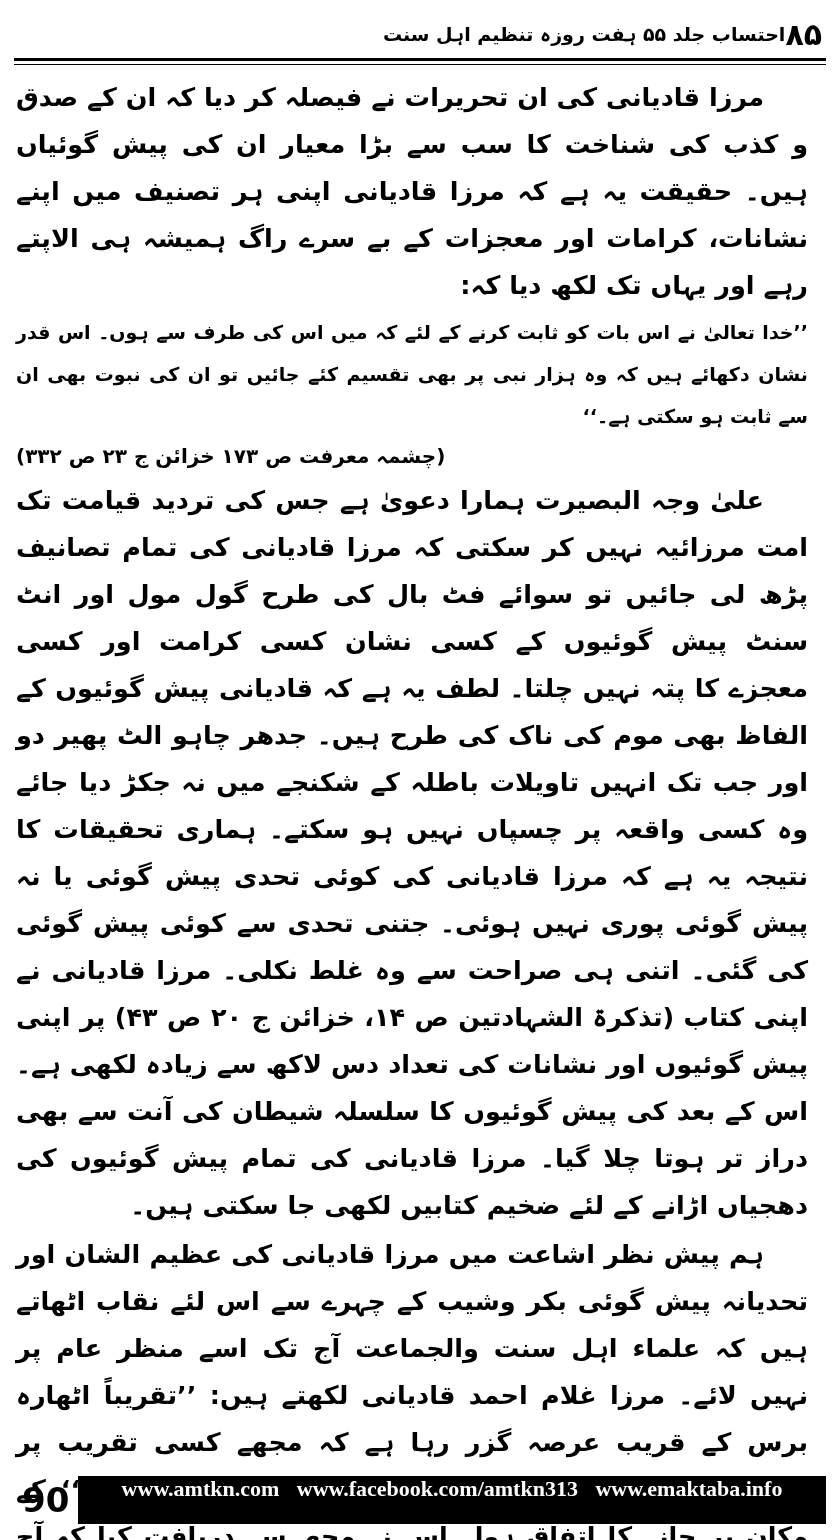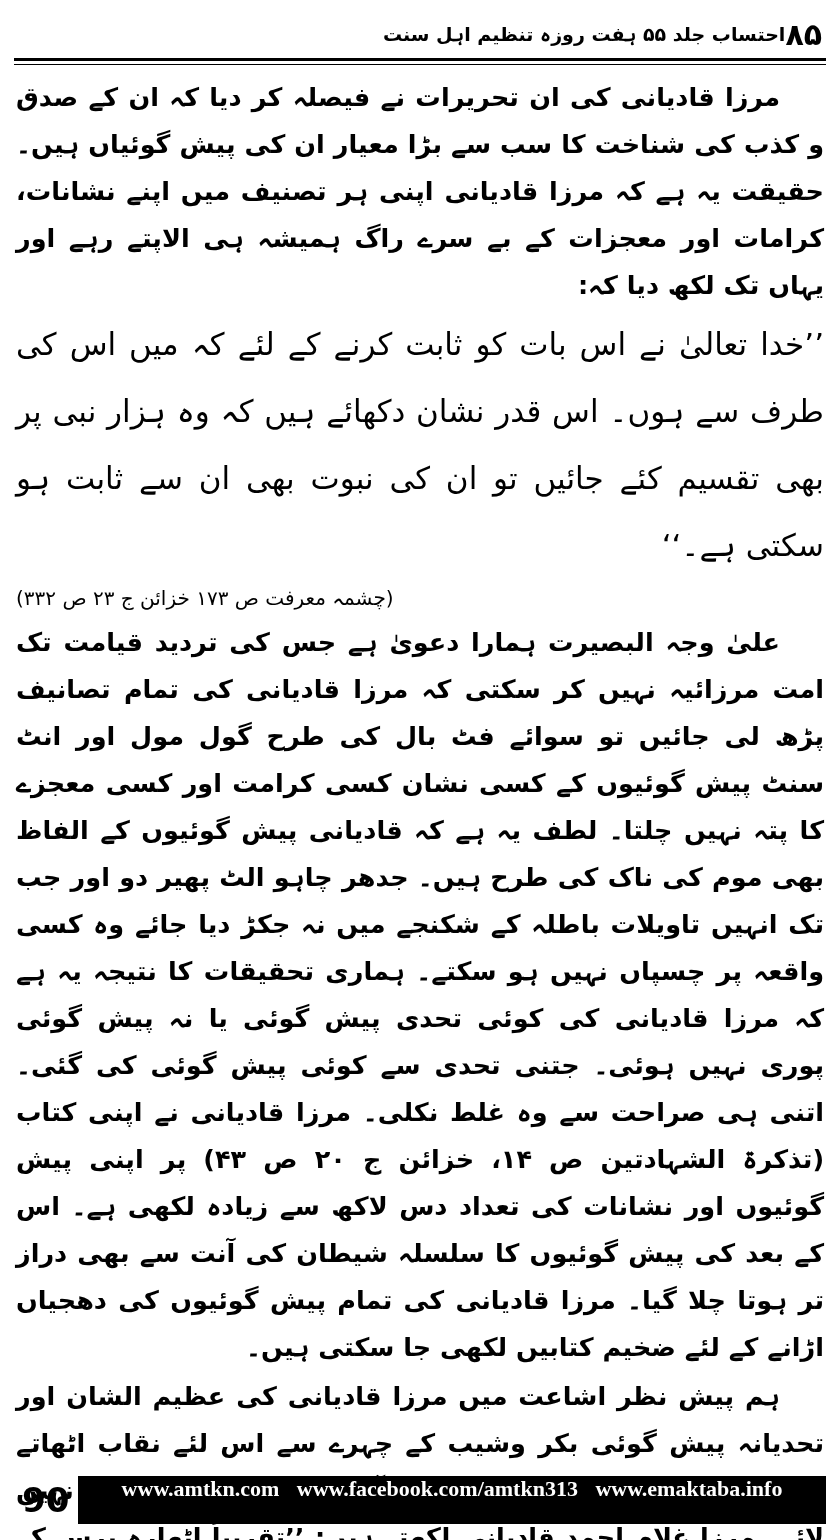--- a/index.html
+++ b/index.html
@@ -87,39 +87,39 @@
     height: 1378px;
     direction: rtl;
     text-align: justify;
     color: #000;
   }
   .para {
     font-size: 25.5px;
     line-height: 47px;
     text-align: justify;
     text-justify: inter-word;
-    margin: 0 0 2px 0;
+    margin: 0 16px 2px 0;
     text-indent: 44px;
     font-family: "DejaVu Sans", sans-serif;
     font-weight: 600;
   }
   .para.noindent { text-indent: 0; }
   .quote {
-    font-size: 31px;
-    line-height: 67px;
-    font-weight: 400;
+    font-size: 19px;
+    line-height: 42px;
+    font-weight: 700;
   }
   .ref {
     font-size: 20px;
     line-height: 34px;
     text-align: left;
     direction: rtl;
     margin: 0 0 4px 0;
     font-family: "DejaVu Sans", sans-serif;
-    font-weight: 400;
+    font-weight: 700;
   }
 
   
   .footer {
     position: absolute;
     left: 0;
     top: 1468px;
     width: 840px;
     height: 72px;
   }

